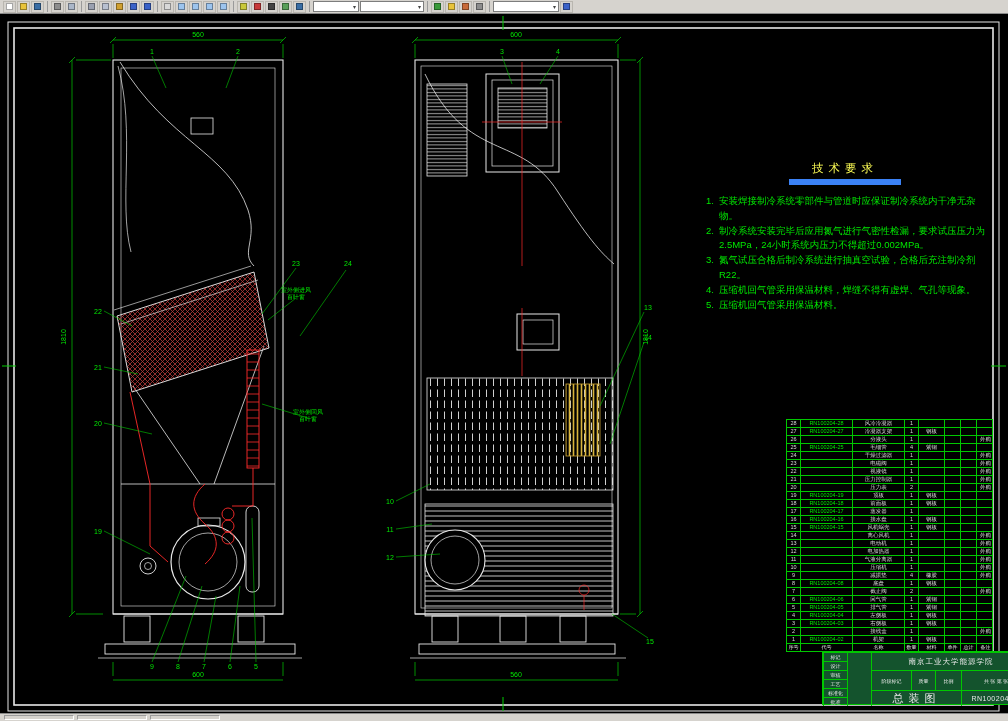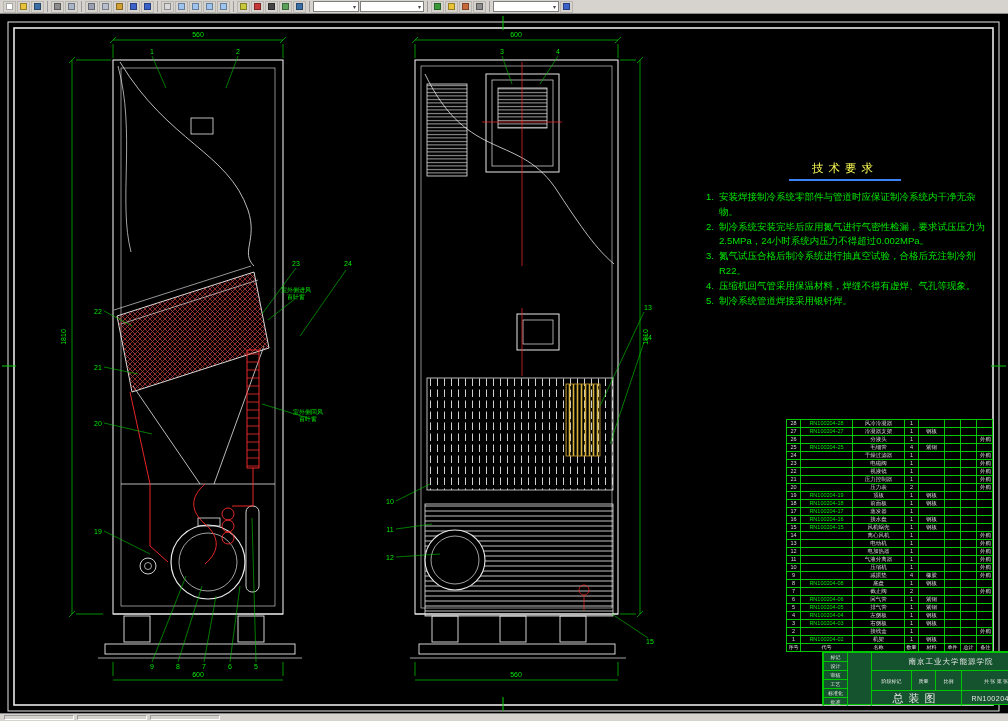--- a/index.html
+++ b/index.html
@@ -15,21 +15,21 @@
   .tcombo{height:11px;background:#fff;border:1px solid #7d7d7d;font-size:7px;color:#222;
           display:flex;align-items:center;justify-content:space-between;padding:0 2px;flex:none}
   .tcombo .arr{font-size:6px;color:#444}
   
   .canvas{position:relative;width:1008px;height:699px;background:#000}
   .canvas svg{position:absolute;left:0;top:0}
   
   .techreq{position:absolute;left:702px;top:146px;width:286px;color:#00e800;
            font-size:9.5px;line-height:1.5}
   .techreq .title{color:#ffff55;font-size:11.5px;letter-spacing:5px;text-align:center;
-                  width:112px;margin:0 auto 9px;border-bottom:2px solid #3b82f6;padding-bottom:2px}
+                  width:112px;margin:0 auto 9px;border-bottom:6px solid #3b82f6;padding-bottom:2px}
   .tr-item{display:flex;margin-bottom:1px}
   .tr-num{width:17px;flex:none;text-align:right;padding-right:5px}
   .tr-text{flex:1}
   
   .bom{position:absolute;left:786px;top:405px;width:207px;border:1px solid #00c800;border-bottom:none}
   .bomrow{display:grid;grid-template-columns:14px 52px 52px 14px 26px 16px 16px 17px;
           height:8px;border-bottom:1px solid #00c800}
   .bc{border-right:1px solid #00c800;font-size:5.5px;line-height:7px;color:#d8d8d8;
       text-align:center;overflow:hidden;white-space:nowrap}
   .bc:last-child{border-right:none}
@@ -356,21 +356,21 @@
         <div class="tr-item">
           <span class="tr-num">3.</span>
           <span class="tr-text">氮气试压合格后制冷系统进行抽真空试验，合格后充注制冷剂R22。</span>
         </div>
         <div class="tr-item">
           <span class="tr-num">4.</span>
           <span class="tr-text">压缩机回气管采用保温材料，焊缝不得有虚焊、气孔等现象。</span>
         </div>
         <div class="tr-item">
           <span class="tr-num">5.</span>
-          <span class="tr-text">制冷系统管道焊接采用银钎焊。</span>
+          <span class="tr-text">压缩机回气管采用保温材料。</span>
         </div>
       </div>
   </div>
 
   <div class="bom">
     <div>
         <div class="bomrow">
           <div class="bc bc-no">28</div>
           <div class="bc bc-code">RN100204-28</div>
           <div class="bc bc-name">风冷冷凝器</div>

